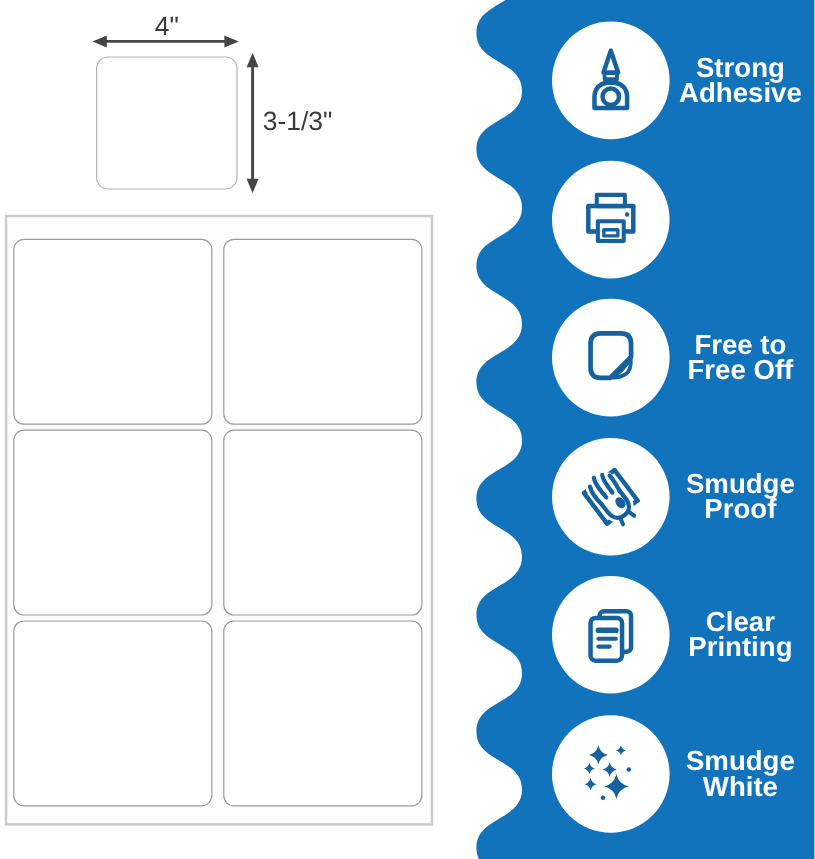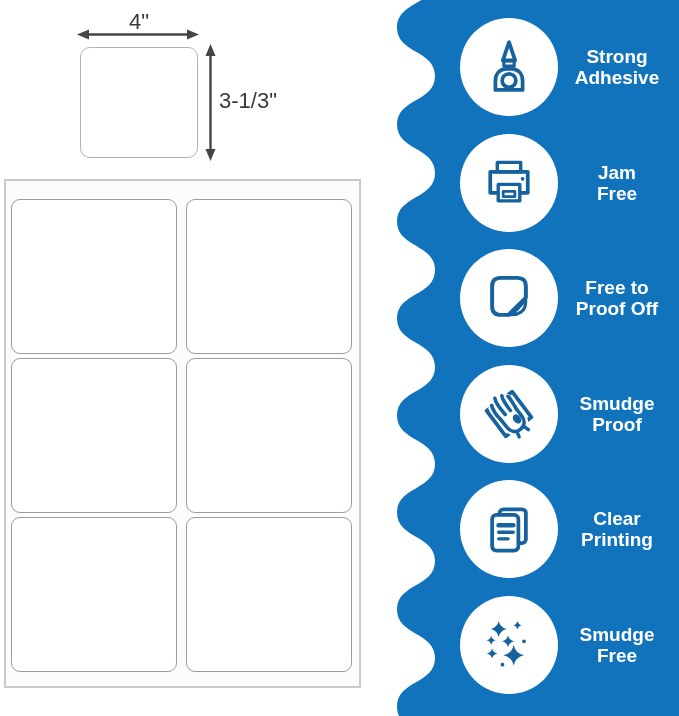--- a/index.html
+++ b/index.html
@@ -21,21 +21,21 @@
          column-gap:9px;row-gap:4px;padding:18px 6px 14px 5px;}
   .cell{border:1.5px solid #9c9c9c;border-radius:9px;background:#ffffff;box-sizing:border-box;}
 
   
   .wave{position:absolute;left:0;top:0;z-index:0;}
   .feat{position:absolute;left:460px;width:219px;height:98px;z-index:1;}
   .circle{position:absolute;left:0;top:0;width:98px;height:98px;border-radius:50%;
           background:#ffffff;display:flex;align-items:center;justify-content:center;}
   .ftxt{position:absolute;left:96px;top:0;width:122px;height:98px;
         display:flex;flex-direction:column;align-items:center;justify-content:center;
-        color:#ffffff;font-weight:bold;font-size:19px;line-height:21px;text-align:center;}
+        color:#ffffff;font-weight:bold;font-size:23px;line-height:21px;text-align:center;}
   .ftxt span{display:block;white-space:nowrap;}
 </style>
 </head>
 <body>
 
 <div class="stage">
 
   <svg class="dim-arrows" width="300" height="180" viewBox="0 0 300 180">
     <g fill="#454545" stroke="#454545">
       <line x1="87" y1="34.5" x2="189" y2="34.5" stroke-width="2.4"></line>
@@ -93,36 +93,32 @@
   <div class="feat" style="top:134px">
     <div class="circle">
       <svg width="60" height="60" viewBox="0 0 64 64" fill="none" stroke="#15629E" stroke-linecap="round" stroke-linejoin="round">
         <rect x="19.5" y="10" width="25" height="10" stroke-width="3.6"></rect>
         <rect x="12" y="20" width="40" height="22.5" stroke-width="4"></rect>
         <circle cx="46.5" cy="27.5" r="2" fill="#15629E" stroke="none"></circle>
         <rect x="20.5" y="33.5" width="23" height="17.5" stroke-width="3.6" fill="#fff"></rect>
         <rect x="25.8" y="41" width="12.5" height="5.5" stroke-width="3"></rect>
       </svg>
     </div>
-    <div class="ftxt">
-      <span>Jam</span>
-      <span>Free</span>
-    </div>
   </div>
 
   <div class="feat" style="top:249px">
     <div class="circle">
       <svg width="60" height="60" viewBox="0 0 64 64" fill="none" stroke="#15629E" stroke-linecap="round" stroke-linejoin="round">
         <path d="M23 10.5 H41 C47 10.5 50 13.5 50 19.5 V31.5 L31.5 50 H23 C17 50 14 47 14 41 V19.5 C14 13.5 17 10.5 23 10.5 Z" stroke-width="4.2"></path>
         <path d="M49.6 32 C50.4 40 48.3 45 44.8 47 C41 49.4 36 50.2 31.8 49.7 C38.2 47.4 45 40.6 49.6 32 Z" fill="#fff" stroke-width="3.4"></path>
       </svg>
     </div>
     <div class="ftxt">
       <span>Free to</span>
-      <span>Proof Off</span>
+      <span>Free Off</span>
     </div>
   </div>
 
   <div class="feat" style="top:365px">
     <div class="circle">
       <svg width="60" height="60" viewBox="0 0 64 64" fill="none" stroke="#15629E" stroke-linecap="round" stroke-linejoin="round">
         <rect x="15" y="15" width="34" height="34" stroke-width="4" transform="rotate(53 32 32)"></rect>
         <g transform="rotate(-38 31 34)">
           <path d="M19 15 Q32 3 46 16 L46 45 Q46 55 36 56 H30 Q19 55 19 45 Z" fill="#fff" stroke="none"></path>
           <path d="M22.5 33 C21.5 26 22 19 24 14.5 M29.5 31 C29 22 29.5 14 31.5 10.5 M36.5 31 C36.5 22 37.5 15.5 39 13 M42.5 34 C43.5 27 44.3 21.5 43.8 17.5" stroke-width="3.8"></path>
@@ -167,17 +163,17 @@
           <use href="#sp" transform="translate(31 28) scale(0.65)"></use>
           <use href="#sp" transform="translate(14 41) scale(0.55)"></use>
           <use href="#sp" transform="translate(37 43) scale(1.1)"></use>
           <circle cx="48" cy="28" r="2"></circle>
           <circle cx="25" cy="53" r="2"></circle>
         </g>
       </svg>
     </div>
     <div class="ftxt">
       <span>Smudge</span>
-      <span>Free</span>
+      <span>White</span>
     </div>
   </div>
 
 </div>
 
 </body></html>

